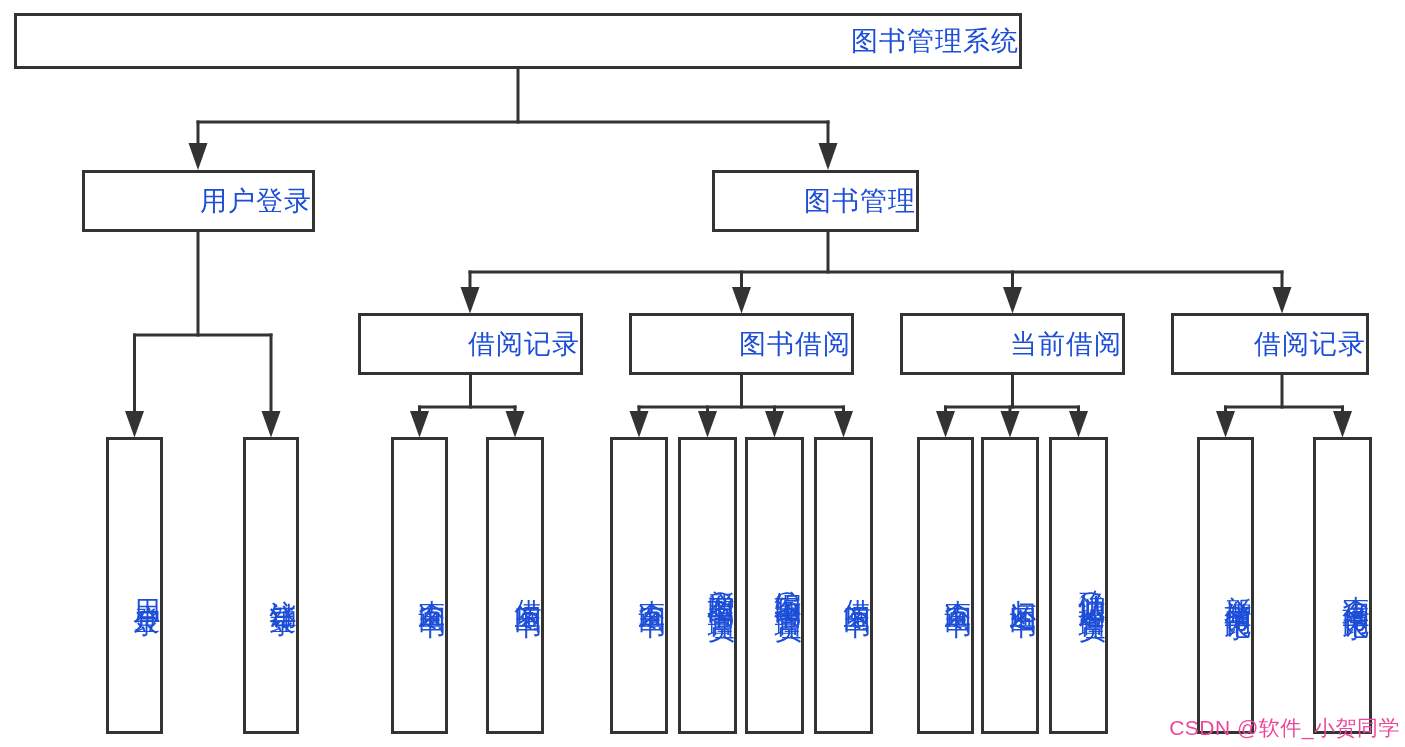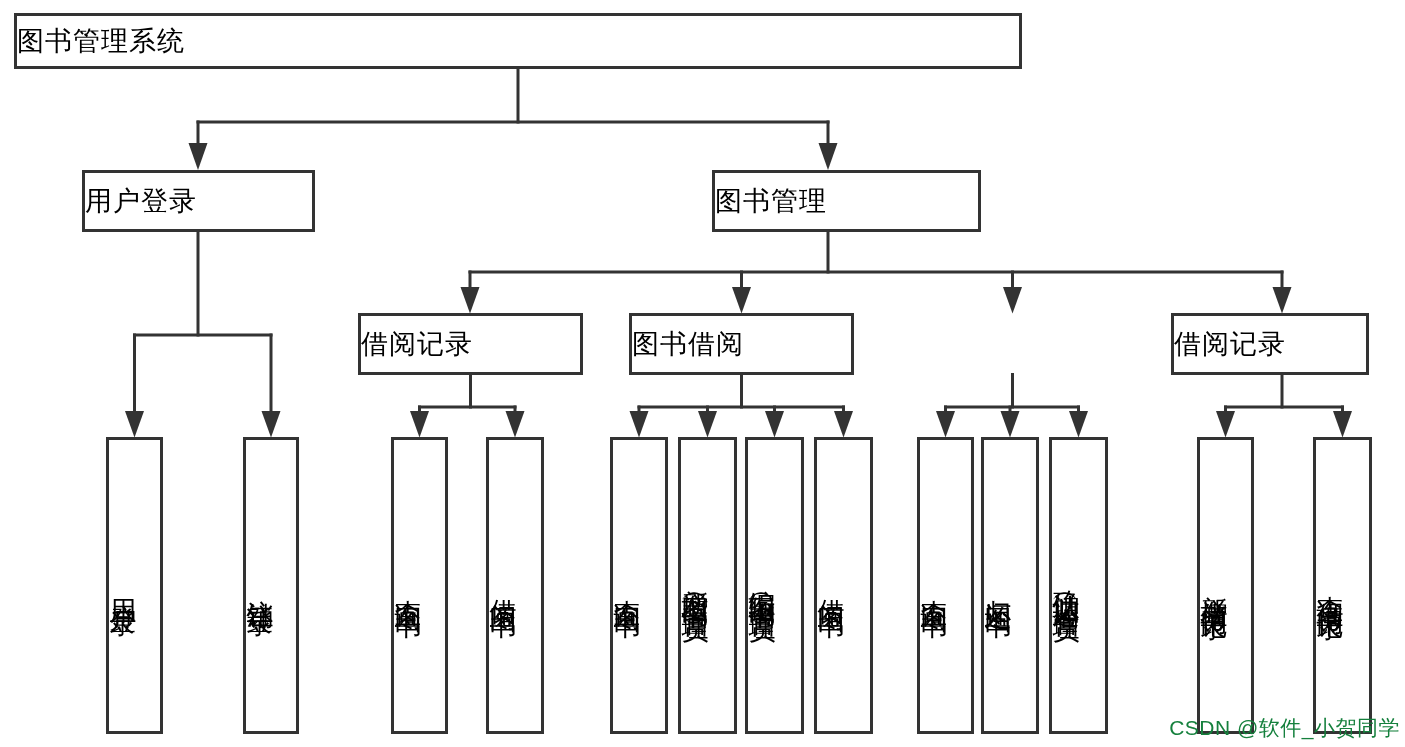--- a/index.html
+++ b/index.html
@@ -16,43 +16,43 @@
     left: 0; top: 0;
     width: 1405px; height: 747px;
   }
   .node {
     position: absolute;
     box-sizing: border-box;
     background: #ffffff;
     border: 3px solid #333333;
     display: flex;
     align-items: center;
-    justify-content: flex-start;
-    color: #000000;
+    justify-content: flex-end;
+    color: #1d4ed8;
   }
   .hlabel {
     font-size: 27px;
     letter-spacing: 1px;
     white-space: nowrap;
     line-height: 1;
   }
   .vlabel {
     writing-mode: vertical-rl;
     text-orientation: mixed;
     font-size: 27px;
     letter-spacing: 4px;
     line-height: 1;
     white-space: nowrap;
   }
   .watermark {
     position: absolute;
     right: 5px;
     top: 714px;
     font-size: 21px;
-    color: #15803d;
+    color: #ec4899;
     letter-spacing: 0.5px;
     white-space: nowrap;
     z-index: 5;
   }
 </style>
 </head>
 <body>
 
 <div class="canvas">
 
@@ -124,29 +124,32 @@
     </g>
   </svg>
 
   <div class="node" style="left:14px; top:13px; width:1008px; height:56px;">
     <span class="hlabel">图书管理系统</span>
   </div>
 
   <div class="node" style="left:82px; top:170px; width:233px; height:62px;">
     <span class="hlabel">用户登录</span>
   </div>
-  <div class="node" style="left:712px; top:170px; width:269px; height:62px;">
+  <div class="node" style="left:712px; top:170px; width:207px; height:62px;">
     <span class="hlabel">图书管理</span>
   </div>
 
   <div class="node" style="left:358px; top:313px; width:225px; height:62px;">
     <span class="hlabel">借阅记录</span>
   </div>
   <div class="node" style="left:629px; top:313px; width:225px; height:62px;">
     <span class="hlabel">图书借阅</span>
+  </div>
+  <div class="node" style="left:900px; top:313px; width:225px; height:62px;">
+    <span class="hlabel">当前借阅</span>
   </div>
   <div class="node" style="left:1171px; top:313px; width:198px; height:62px;">
     <span class="hlabel">借阅记录</span>
   </div>
 
   <div class="node" style="left:106px; top:437px; width:57px; height:297px;">
     <span class="vlabel">用户登录</span>
   </div>
   <div class="node" style="left:243px; top:437px; width:56px; height:297px;">
     <span class="vlabel">注销登录</span>

